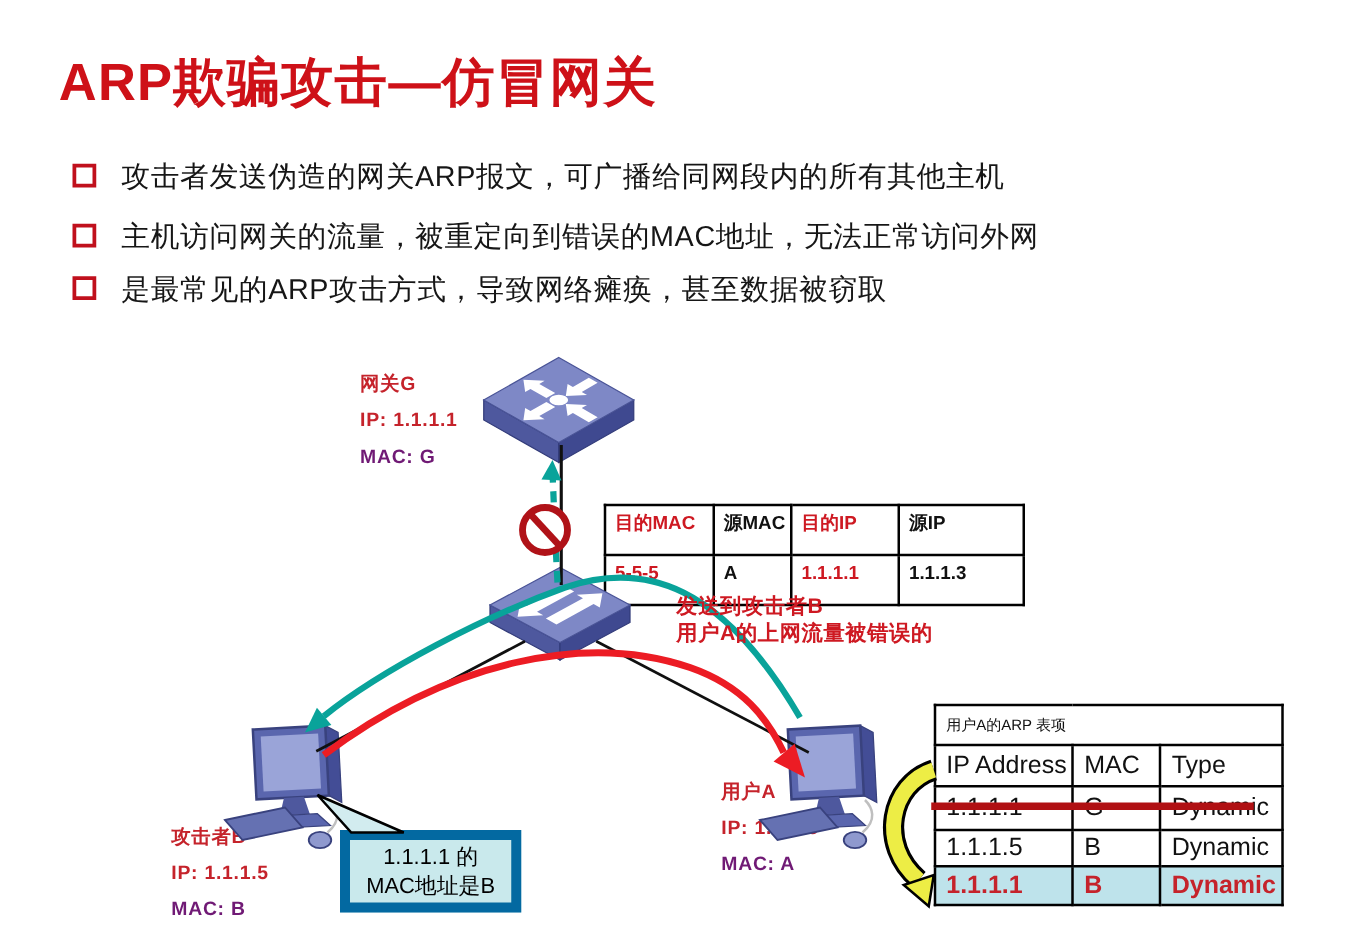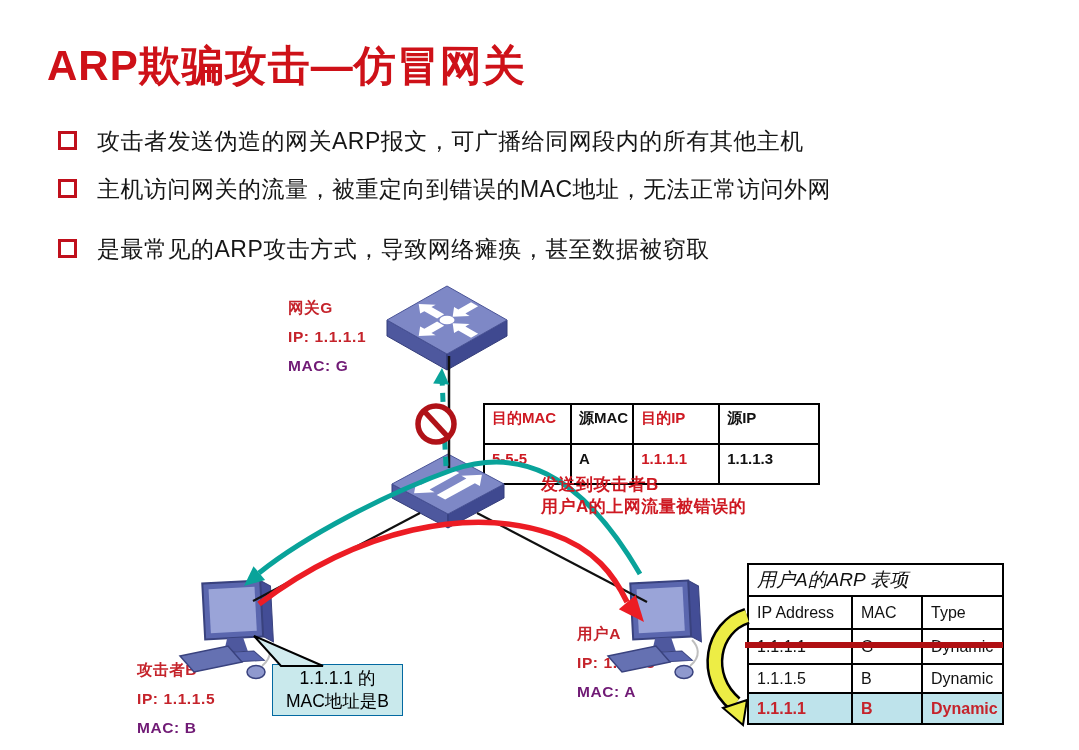--- a/index.html
+++ b/index.html
@@ -21,51 +21,51 @@
   .caption{left:541px;top:474px;z-index:4;font-size:17px;font-weight:bold;color:#CE1922;
            line-height:22px;white-space:nowrap;letter-spacing:0.5px;}
   
   .pkt{left:483px;top:403px;z-index:2;border-collapse:collapse;background:#fff;}
   .pkt td{border:2px solid #000;height:27px;font-size:15px;font-weight:bold;
           padding:0 4px 11px 7px;white-space:nowrap;vertical-align:middle;}
   .pkt .c-red{color:#CE1922;}
   .pkt .c-blk{color:#111;}
   
   .arp{left:747px;top:563px;z-index:2;border-collapse:collapse;background:#fff;}
-  .arp td{border:2px solid #000;font-size:16px;padding:0 4px 0 8px;
+  .arp td{border:2px solid #000;font-size:20px;padding:0 4px 0 8px;
           white-space:nowrap;vertical-align:middle;color:#111;}
-  .arp .t-row td{height:30px;font-size:19px;font-style:italic;}
+  .arp .t-row td{height:30px;font-size:12px;}
   .arp .h-row td{height:31px;}
   .arp .r1 td{height:33px;}
   .arp .r2 td{height:27px;}
   .arp .hl td{height:29px;background:#BEE3EB;color:#C5232B;font-weight:bold;}
   
   .strike{left:745px;top:642px;width:258px;height:6px;background:#B01013;z-index:6;}
   
-  .callout{left:272px;top:664px;width:129px;height:50px;background:#C9E9EC;border:1px solid #0369a1;
+  .callout{left:272px;top:664px;width:129px;height:50px;background:#C9E9EC;border:8px solid #0369a1;
            z-index:2;display:flex;flex-direction:column;justify-content:center;align-items:center;
            font-size:17.5px;color:#000;line-height:23px;}
   
   #overlay{left:0;top:0;z-index:3;pointer-events:none;}
   .icon{z-index:2;}
 </style>
 </head>
 <body>
 
 <div class="abs title">ARP欺骗攻击—仿冒网关</div>
 
 <div class="abs bullet" style="top:126px;">
   <span class="marker"></span>
   <span class="btext">攻击者发送伪造的网关ARP报文，可广播给同网段内的所有其他主机</span>
 </div>
 <div class="abs bullet" style="top:174px;">
   <span class="marker"></span>
   <span class="btext">主机访问网关的流量，被重定向到错误的MAC地址，无法正常访问外网</span>
 </div>
-<div class="abs bullet" style="top:234px;">
+<div class="abs bullet" style="top:216px;">
   <span class="marker"></span>
   <span class="btext">是最常见的ARP攻击方式，导致网络瘫痪，甚至数据被窃取</span>
 </div>
 
 <div class="abs lblblock" style="left:288px;top:293px;">
   <div class="red-t">网关G</div>
   <div class="red-t">IP: 1.1.1.1</div>
   <div class="navy-t">MAC: G</div>
 </div>
 

